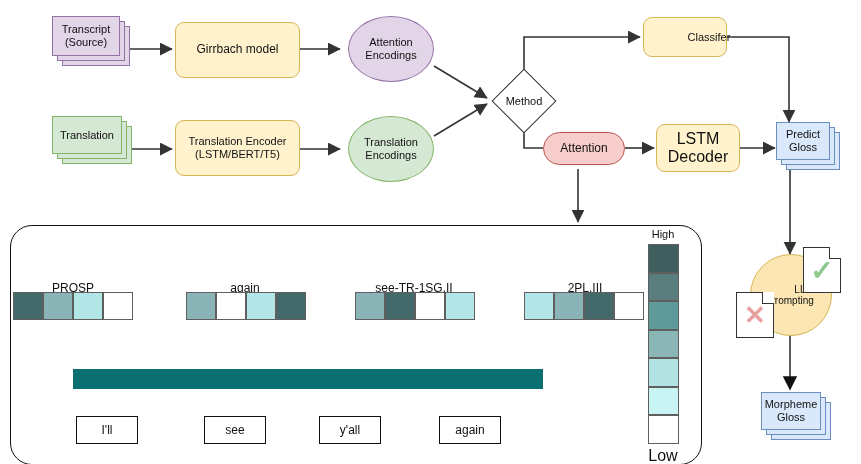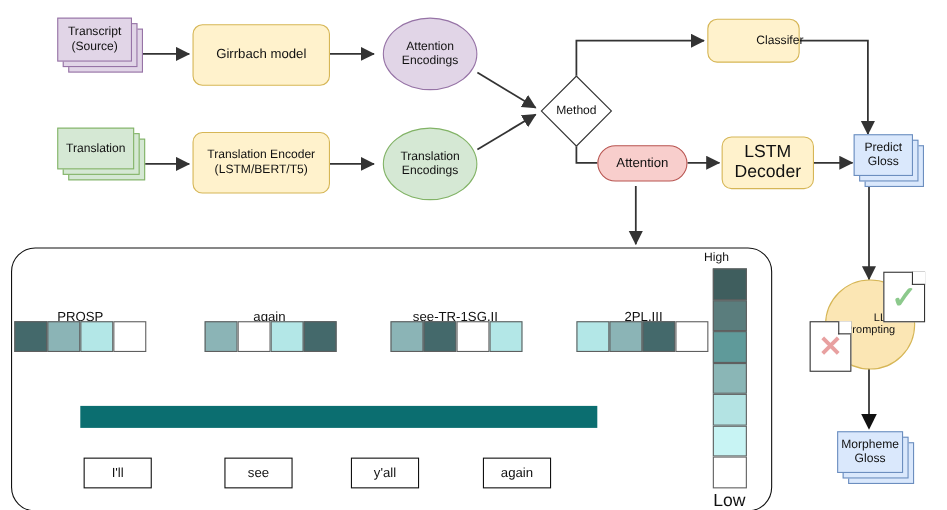--- a/index.html
+++ b/index.html
@@ -261,21 +261,21 @@
   <div class="wordbox" style="left:204px;top:412px;width:62px;height:28px;font-size:12px;">
     <span>see</span>
   </div>
   <div class="wordbox" style="left:319px;top:412px;width:62px;height:28px;font-size:12px;">
     <span>y'all</span>
   </div>
   <div class="wordbox" style="left:439px;top:412px;width:62px;height:28px;font-size:12px;">
     <span>again</span>
   </div>
 
-  <div style="position:absolute;left:640px;top:224px;width:46px;text-align:left;font-size:11px;">
+  <div style="position:absolute;left:640px;top:224px;width:46px;text-align:center;font-size:11px;">
     <span>High</span>
   </div>
   <div class="cbar" style="left:648px;top:240px;width:31px;height:200px;">
       <div class="seg" style="height: 28.5714px; background: rgb(63, 94, 94);"></div>
       <div class="seg" style="height: 28.5714px; background: rgb(90, 125, 125);"></div>
       <div class="seg" style="height: 28.5714px; background: rgb(95, 154, 154);"></div>
       <div class="seg" style="height: 28.5714px; background: rgb(138, 182, 182);"></div>
       <div class="seg" style="height: 28.5714px; background: rgb(179, 227, 227);"></div>
       <div class="seg" style="height: 28.5714px; background: rgb(200, 244, 244);"></div>
       <div class="seg" style="height: 28.5714px; background: rgb(255, 255, 255);"></div>

